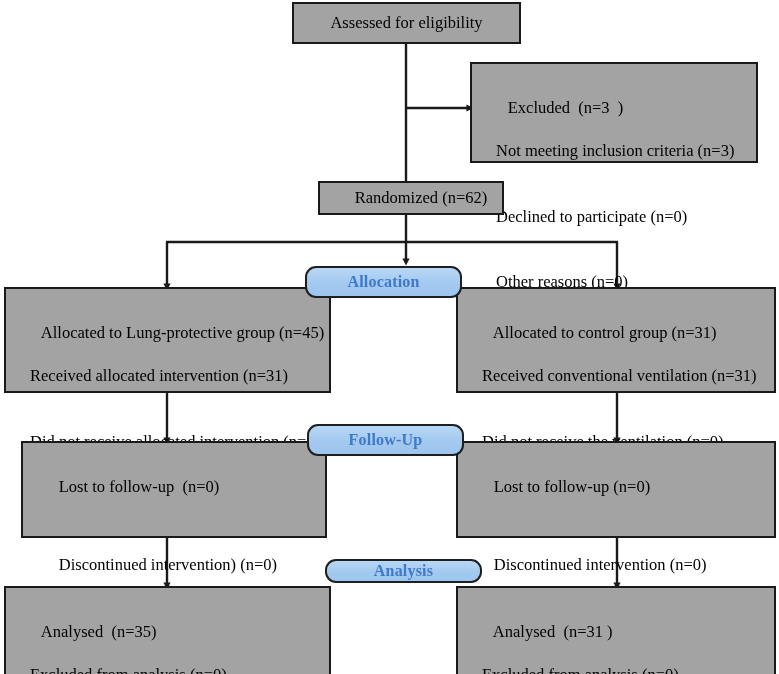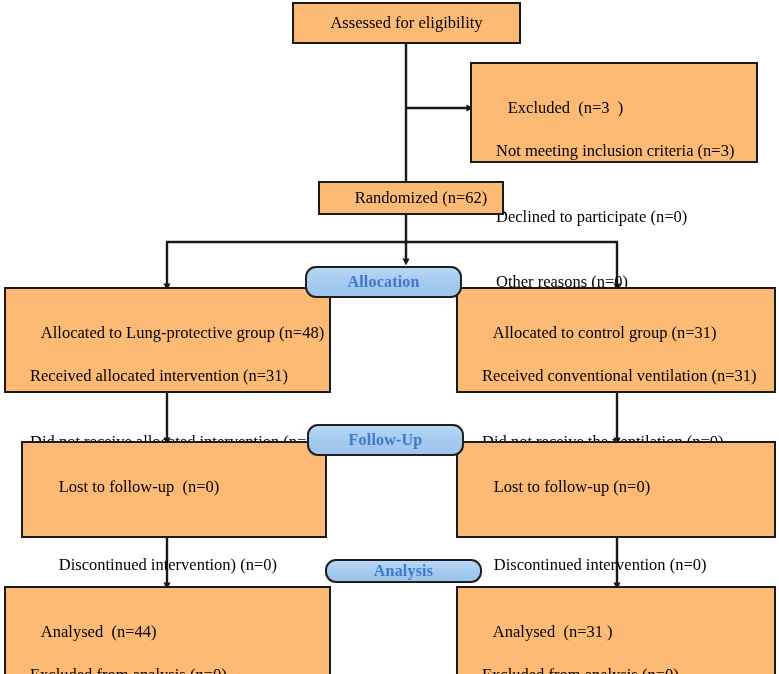--- a/index.html
+++ b/index.html
@@ -22,21 +22,21 @@
     left: 0;
     top: 0;
     width: 779px;
     height: 674px;
     pointer-events: none;
   }
   .box {
     position: absolute;
     box-sizing: border-box;
     border: 2px solid #1a1a1a;
-    background: #fdba74;
+    background: #a3a3a3;
     z-index: 2;
   }
   .box-text {
     font-size: 16.5px;
     line-height: 1.32;
     white-space: pre;
   }
   .centered {
     display: flex;
     align-items: center;
@@ -110,21 +110,21 @@
       <span class="indent-1">Other reasons (n=0)</span>
     </div>
   </div>
 
   <div class="box centered" style="left:318px; top:181px; width:186px; height:34px;padding-left:20px;">
     <span class="box-text">Randomized (n=62)</span>
   </div>
 
   <div class="box padded" style="left:4px; top:287px; width:327px; height:106px;">
     <div class="box-text">
-      <span>Allocated to Lung-protective group (n=48)</span>
+      <span>Allocated to Lung-protective group (n=45)</span>
       <span class="indent-1">Received allocated intervention (n=31)</span>
       <span class="indent-1">Did not receive allocated intervention (n=0)</span>
     </div>
   </div>
 
   <div class="box padded" style="left:456px; top:287px; width:320px; height:106px;">
     <div class="box-text">
       <span>Allocated to control group (n=31)</span>
       <span class="indent-1">Received conventional ventilation (n=31)</span>
       <span class="indent-1">Did not receive the ventilation (n=0)</span>
@@ -150,21 +150,21 @@
       <span>Discontinued intervention (n=0)</span>
     </div>
   </div>
 
   <div class="banner" style="left:307px; top:424px; width:157px; height:32px;">
     <span class="banner-label">Follow-Up</span>
   </div>
 
   <div class="box padded" style="left:4px; top:586px; width:327px; height:92px;">
     <div class="box-text">
-      <span>Analysed  (n=44)</span>
+      <span>Analysed  (n=35)</span>
       <span class="indent-1">Excluded from analysis (n=0)</span>
     </div>
   </div>
 
   <div class="box padded" style="left:456px; top:586px; width:320px; height:92px;">
     <div class="box-text">
       <span>Analysed  (n=31 )</span>
       <span class="indent-1">Excluded from analysis (n=0)</span>
     </div>
   </div>

